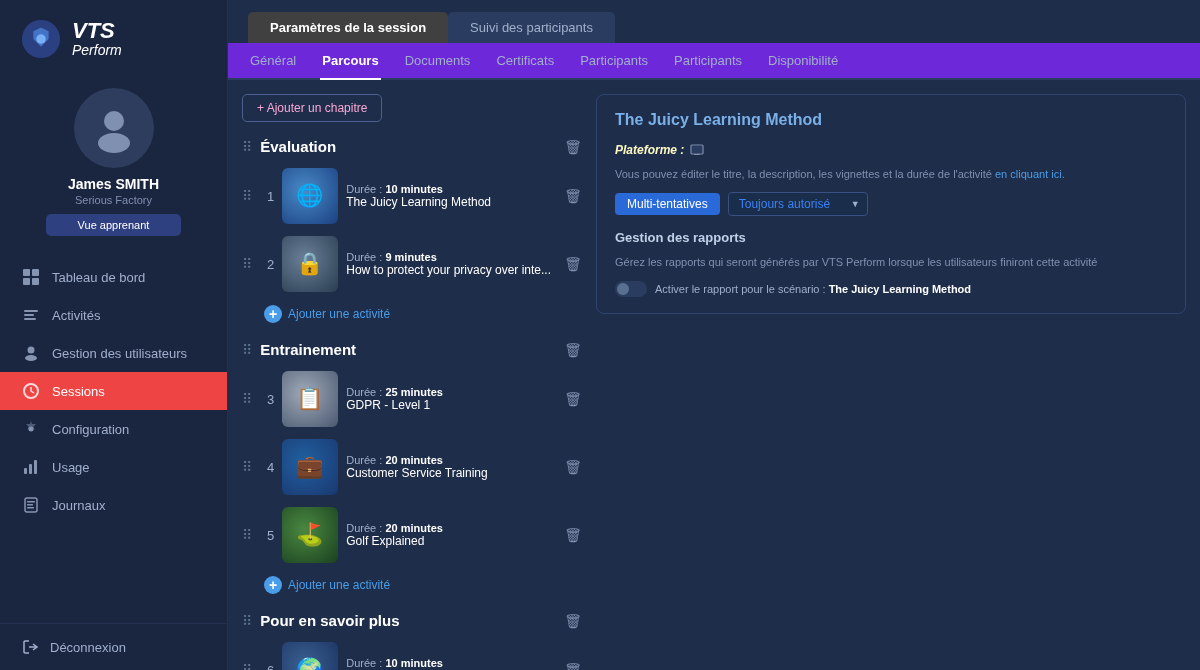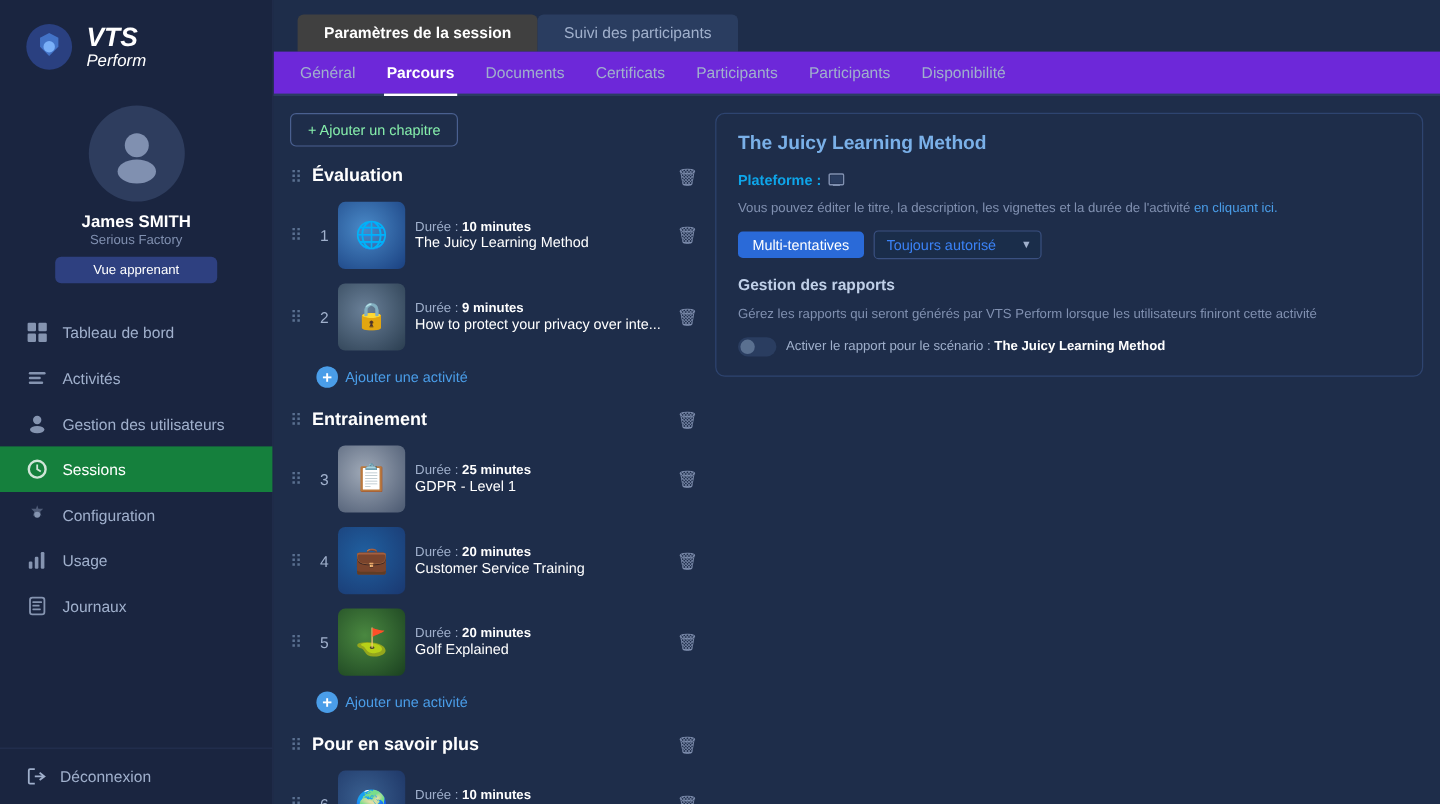--- a/index.html
+++ b/index.html
@@ -105,21 +105,21 @@
       gap: 12px;
       padding: 10px 22px;
       font-size: 13px;
       color: #a0b0cc;
       cursor: pointer;
       border-radius: 0;
       transition: background 0.15s;
     }
     .nav-item.active {
       color: #fff;
-      background: #15803d;
+      background: #ef4444;
     }
     .nav-icon {
       width: 18px;
       height: 18px;
       opacity: 0.8;
     }
     .sidebar-bottom {
       width: 100%;
       padding: 14px 22px;
       border-top: 1px solid #243050;
@@ -198,21 +198,21 @@
       width: 340px;
       min-width: 340px;
       display: flex;
       flex-direction: column;
       overflow-y: auto;
       overflow-x: hidden;
     }
     .add-chapter-btn {
       background: #1e2d4a;
       border: 1px solid #4a6090;
-      color: #86efac;
+      color: #f9a8d4;
       border-radius: 5px;
       padding: 6px 14px;
       font-size: 12px;
       cursor: pointer;
       align-self: flex-start;
       margin-bottom: 12px;
     }
 
     
     .chapter {
@@ -339,21 +339,22 @@
     }
     .platform-row {
       display: flex;
       align-items: center;
       gap: 6px;
       font-size: 12px;
       color: #a0b0cc;
     }
     .platform-label {
       font-weight: 600;
-      color: #0ea5e9;
+      color: #fef9c3;
+      font-style: italic;
     }
     .edit-hint {
       font-size: 11px;
       color: #8090b0;
       line-height: 1.4;
     }
     .edit-hint a {
       color: #4a9de8;
       text-decoration: none;
     }

